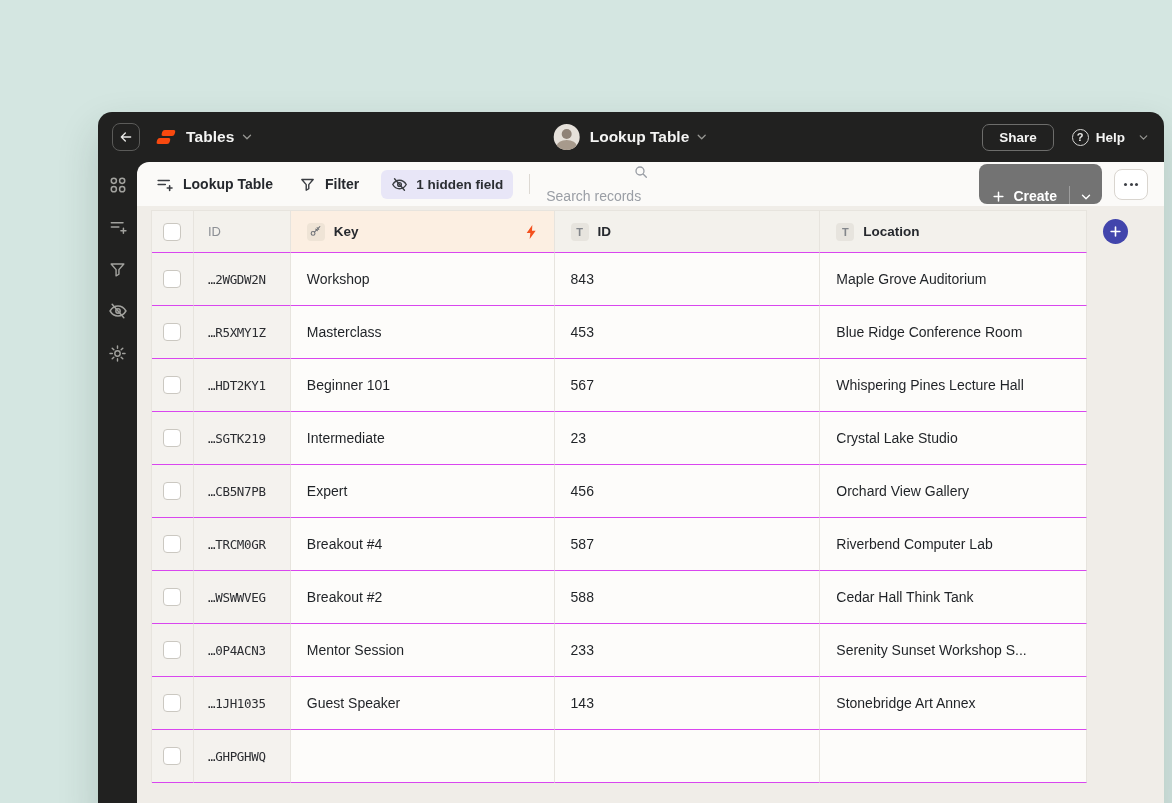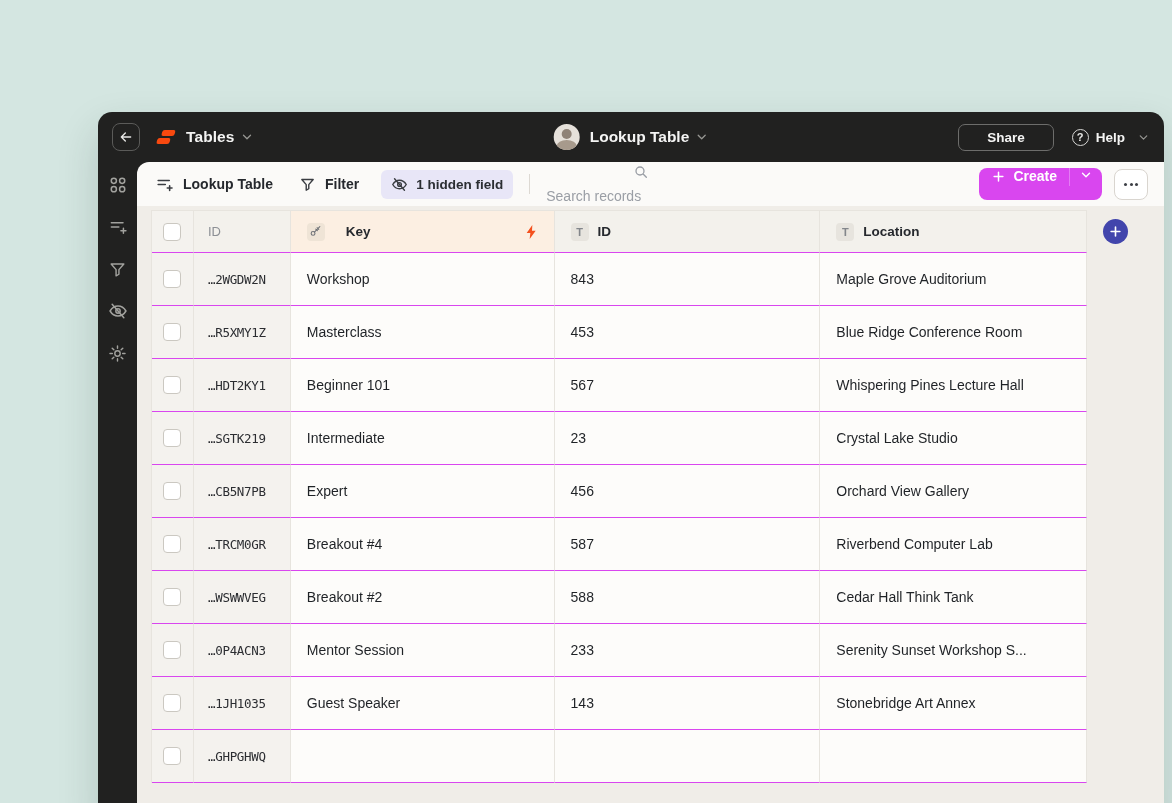--- a/index.html
+++ b/index.html
@@ -20,56 +20,56 @@
   .logo i.t { width:13px; left:6px; top:3px; }
   .logo i.b { width:13px; left:1px; top:11px; }
   .nav-title { margin-left:10px; font-size:15.5px; font-weight:700; letter-spacing:.1px; }
   .chev { color:#969692; display:inline-flex; margin-left:5px; }
   .center-group { position:absolute; left:50%; top:0; height:50px; transform:translateX(-50%); display:flex; align-items:center; }
   .avatar { width:26px; height:26px; border-radius:50%; background:#e6e1da; position:relative; overflow:hidden; flex:0 0 auto; }
   .avatar .head { position:absolute; left:8px; top:5px; width:10px; height:10px; border-radius:50%; background:#8f8377; }
   .avatar .body { position:absolute; left:3px; top:16px; width:20px; height:12px; border-radius:50% 50% 0 0; background:#a79a8c; }
   .doc-title { margin-left:10px; font-size:15.5px; font-weight:700; }
   .topbar-right { margin-left:auto; display:flex; align-items:center; gap:18px; }
-  .share-btn { border:1.4px solid #6d6d6b; border-radius:7px; padding:5px 28px; font-size:13.5px; font-weight:700; color:#f4f4f3; cursor:pointer; background:transparent; }
+  .share-btn { border:1.4px solid #6d6d6b; border-radius:7px; padding:5px 16px; font-size:13.5px; font-weight:700; color:#f4f4f3; cursor:pointer; background:transparent; }
   .help-group { display:flex; align-items:center; gap:7px; font-size:13.5px; font-weight:600; cursor:pointer; }
   .q-circle { width:17px; height:17px; border:1.4px solid #d8d8d6; border-radius:50%; display:flex; align-items:center; justify-content:center; font-size:11px; font-weight:700; color:#e9e9e7; }
 
   
   .lower { display:flex; height:655px; }
   .sidebar { width:39px; display:flex; flex-direction:column; align-items:center; padding-top:13px; gap:22px; color:#a2a29e; }
   .side-icon { width:20px; height:20px; display:flex; align-items:center; justify-content:center; cursor:pointer; }
   .content { flex:1; background:#fbfaf8; border-top-left-radius:12px; display:flex; flex-direction:column; overflow:hidden; }
 
   
   .toolbar { height:44px; display:flex; align-items:center; padding:0 16px 0 18px; gap:0; color:#2b2e33; flex:0 0 auto; }
   .tool-item { display:flex; align-items:center; gap:9px; font-size:14px; font-weight:600; color:#25282d; cursor:pointer; }
   .tool-icon { color:#3a3d42; display:inline-flex; }
   .hidden-chip { display:flex; align-items:center; gap:8px; background:#e8e6f7; border-radius:6px; padding:6px 10px; font-size:13.5px; font-weight:600; color:#2b2e33; margin-left:22px; cursor:pointer; }
   .v-sep { width:1px; height:20px; background:#ddd9d3; margin:0 16px 0 16px; }
   .search-wrap { display:flex; align-items:center; gap:8px; color:#9a9ea5;flex-direction:column; }
   .search-wrap input { border:none; outline:none; background:transparent; font-size:14px; color:#2b2e33; width:190px; font-family:"Liberation Sans",sans-serif; }
   .search-wrap input::placeholder { color:#9a9ea5; }
   .toolbar-right { margin-left:auto; display:flex; align-items:center; gap:12px; }
-  .create-btn { display:flex; align-items:flex-start; height:32px; background:#d946ef; border-radius:8px; color:#fff; cursor:pointer; overflow:hidden; }
+  .create-btn { display:flex; align-items:flex-end; height:40px; background:#737373; border-radius:8px; color:#fff; cursor:pointer; overflow:hidden; }
   .create-main { display:flex; align-items:center; gap:7px; padding:0 12px 0 12px; font-size:14px; font-weight:700; }
   .create-divider { width:1px; height:18px; background:rgba(255,255,255,.3); }
   .create-caret { padding:0 9px; display:flex; align-items:center; }
   .more-btn { width:34px; height:31px; background:#fff; border:1px solid #d9d5cf; border-radius:8px; display:flex; align-items:center; justify-content:center; gap:2.5px; cursor:pointer; }
   .more-btn b { width:3px; height:3px; border-radius:50%; background:#3c3f45; }
 
   
   .grid-area { flex:1; background:#f0ede8; position:relative; padding-top:4px; overflow:hidden; }
   .table { margin-left:14px; width:936px; border-left:1px solid #e7e4de; }
   .tr { display:flex; height:53px; }
   .tr.head { height:43px; border-top:1px solid #e7e4de; }
   .td, .th { border-right:1px solid #e7e4de; border-bottom:1px solid #d946ef; display:flex; align-items:center; }
   .c-cb  { width:42px; justify-content:center; background:#f4f2ee; }
   .c-rid { width:97px; padding-left:14px; background:#f4f2ee; }
-  .c-key { width:264px; padding-left:16px; background:#fdfcfa;gap:12px; }
+  .c-key { width:264px; padding-left:16px; background:#fdfcfa; }
   .c-id  { width:266px; padding-left:16px; background:#fdfcfa; }
   .c-loc { width:267px; padding-left:16px; background:#fdfcfa; }
   .head .c-rid { background:#f3f1ec; color:#8d9095; font-size:13px; font-weight:500; }
   .head .c-key { background:#fcefe2; }
   .head .c-id, .head .c-loc { background:#f3f1ec; }
   .head-label { font-size:13.5px; font-weight:600; color:#26292e; margin-left:9px; }
   .type-badge { width:18px; height:18px; border-radius:4px; background:#e7e4de; color:#83868b; font-size:11px; font-weight:700; display:flex; align-items:center; justify-content:center; flex:0 0 auto; }
   .key-badge { background:#efe4d6; color:#6f7277; }
   .bolt { margin-left:auto; margin-right:14px; display:flex; }
   .checkbox { width:18px; height:18px; border:1.5px solid #cbc8c1; border-radius:4px; background:#fff; cursor:pointer; }

